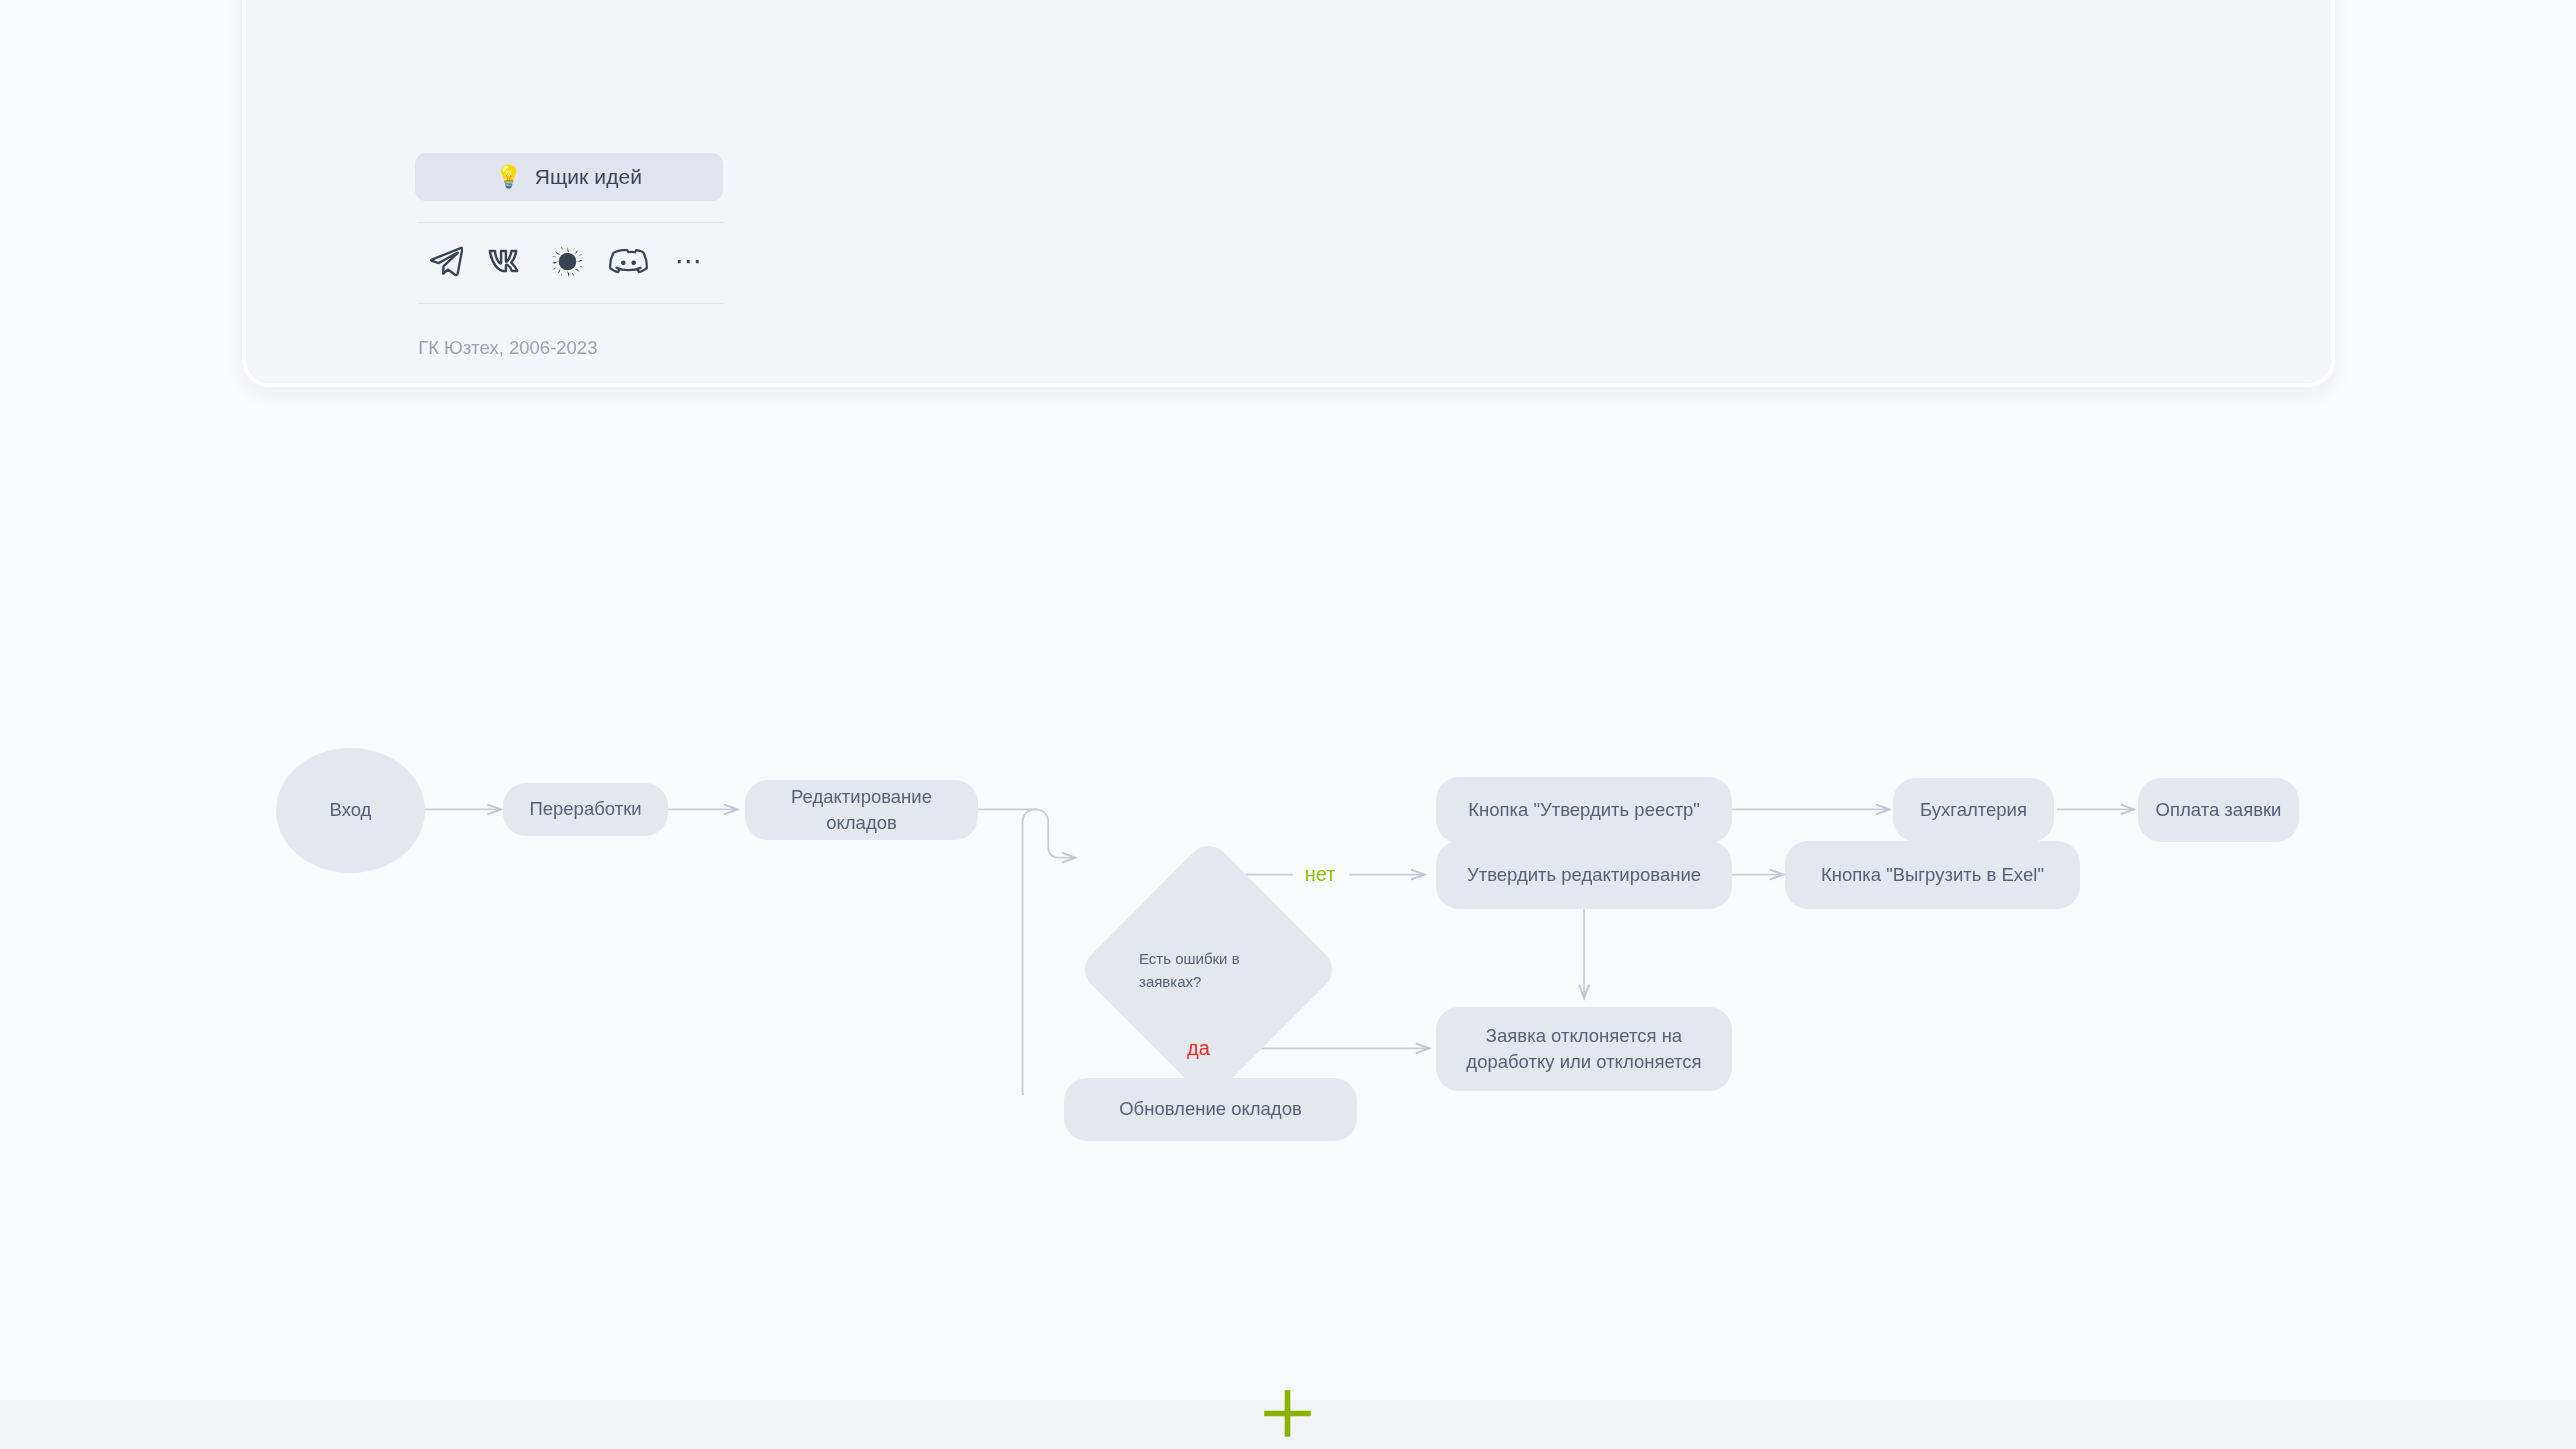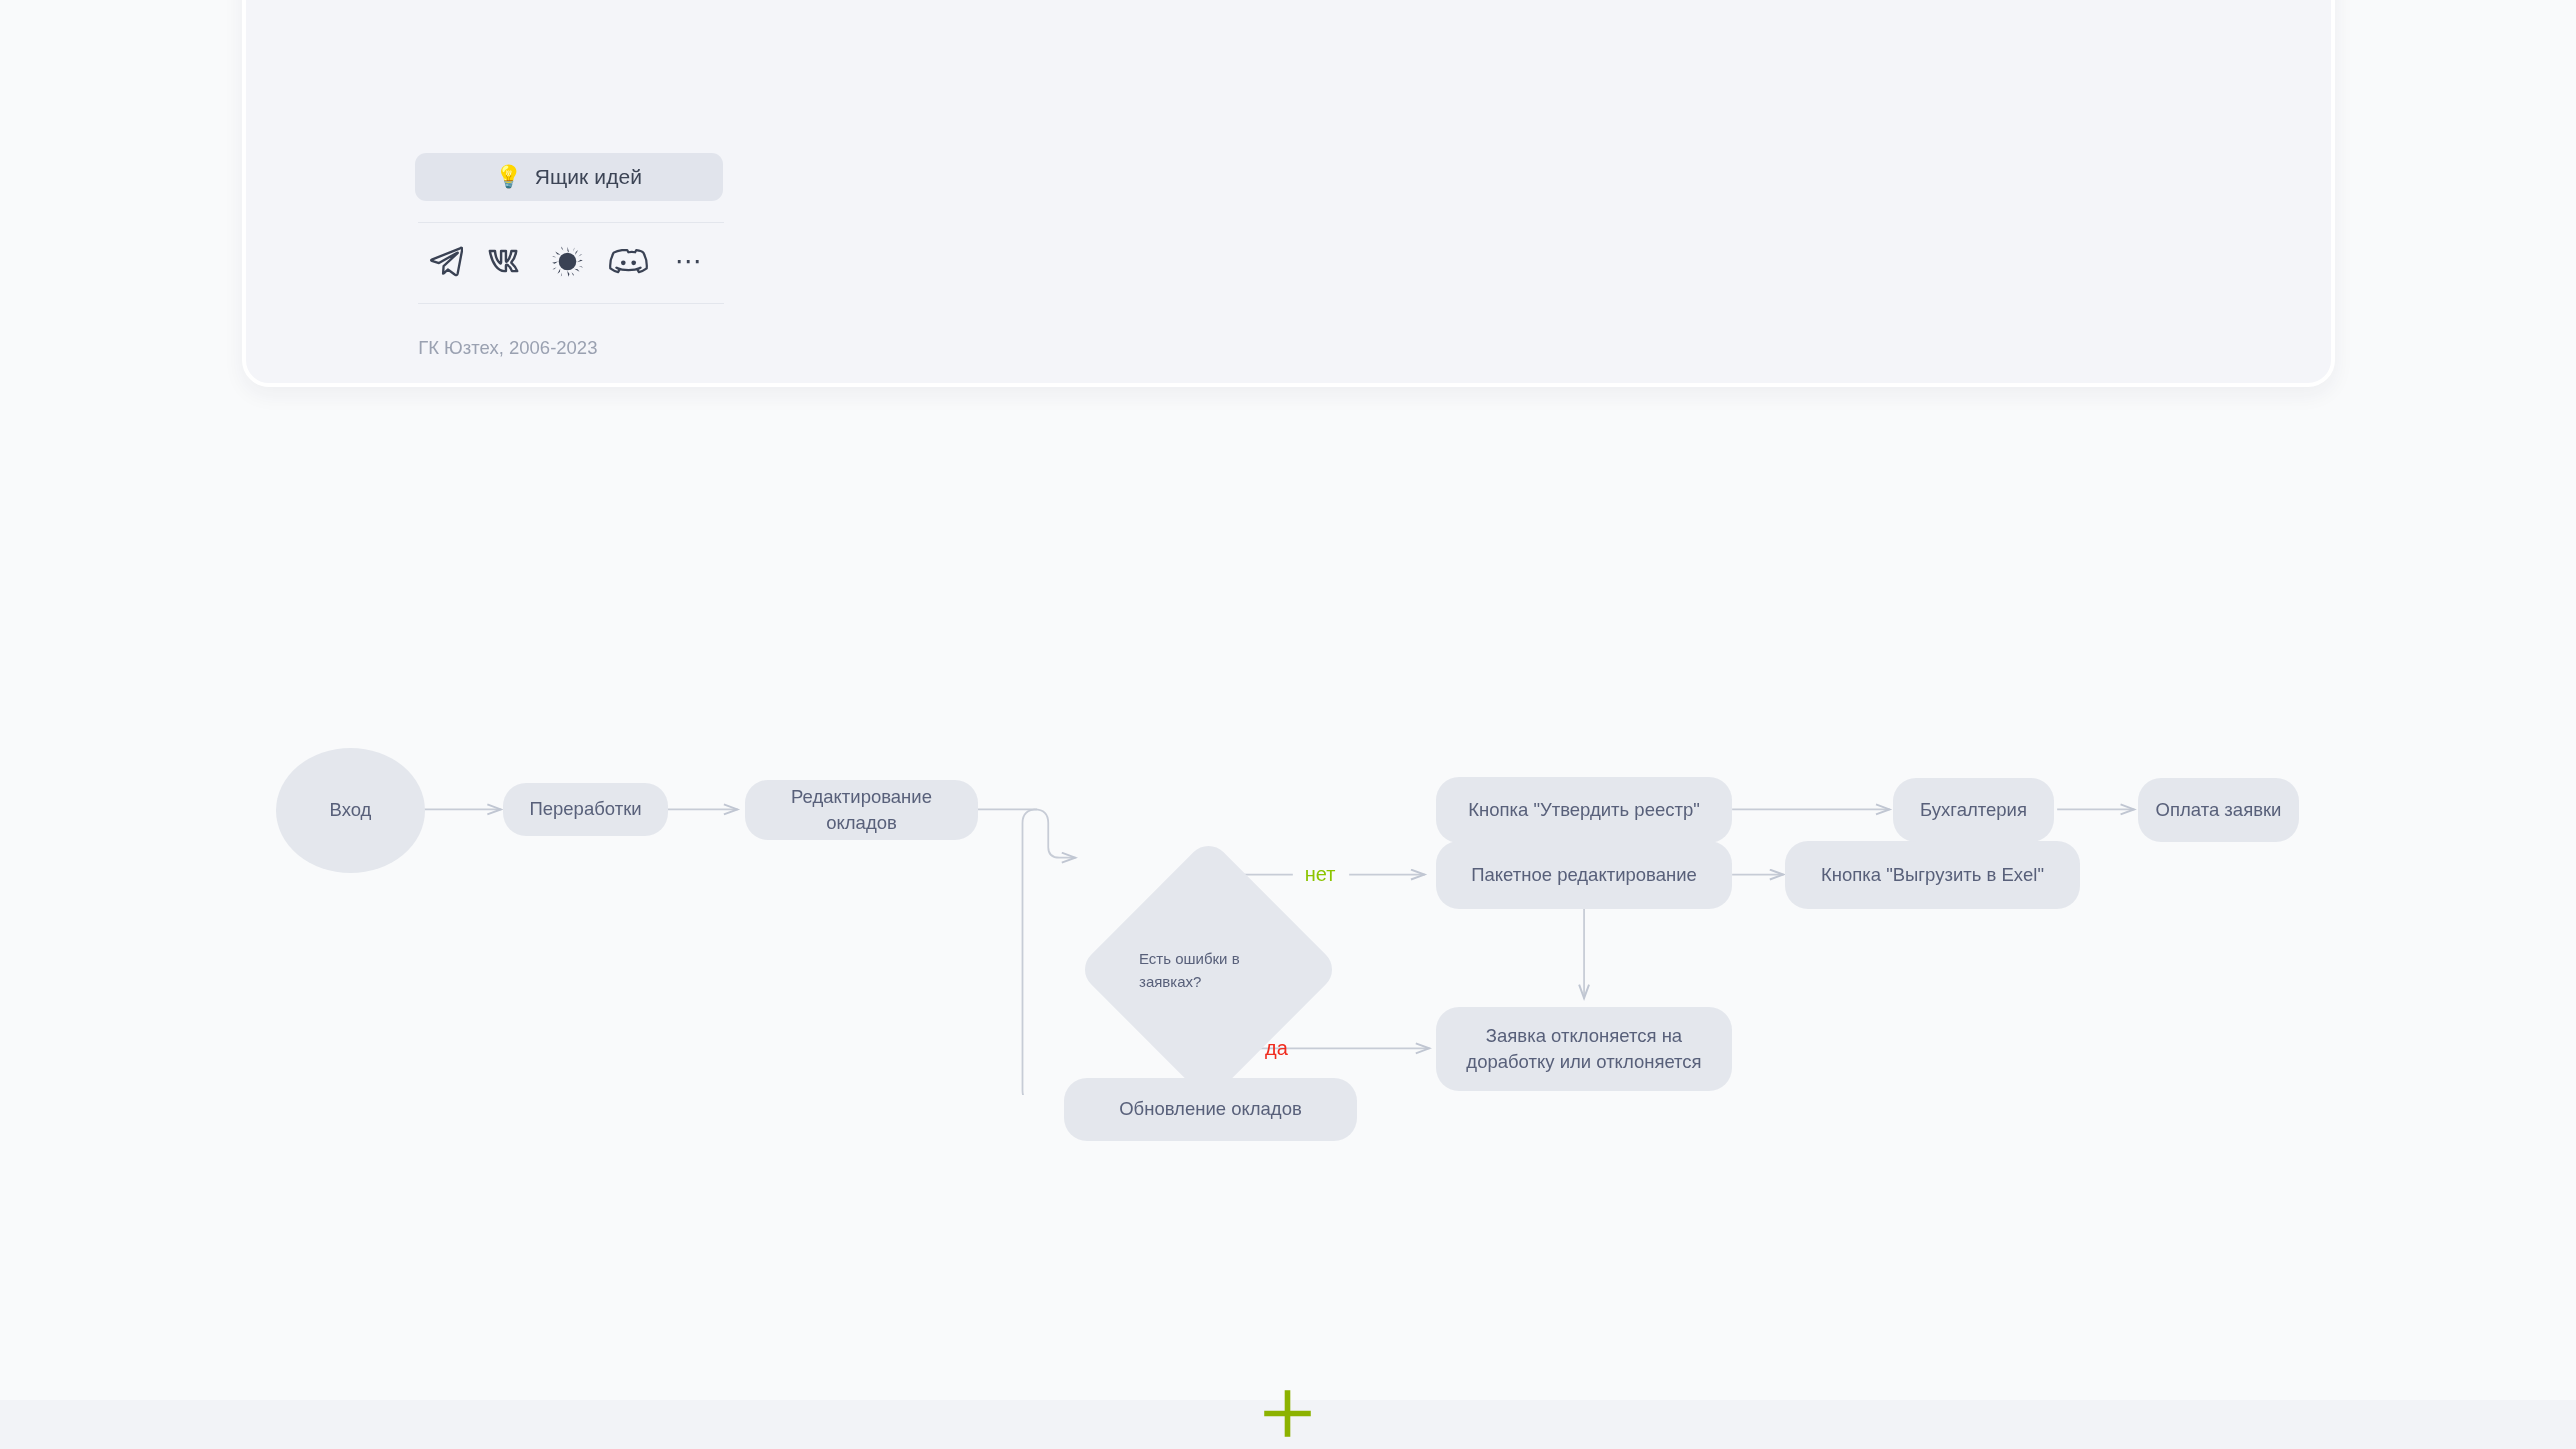--- a/index.html
+++ b/index.html
@@ -182,23 +182,23 @@
     <div class="node start" style="left:276px;top:184px;width:149px;height:125px;">Вход</div>
 
     <div class="node" style="left:503px;top:219px;width:165px;height:53px;">Переработки</div>
 
     <div class="node" style="left:745px;top:216px;width:233px;height:60px;">Редактирование окладов</div>
 
     <div class="diamond-shape" style="left:1115px;top:312px;width:187px;height:187px;"></div>
     <div class="diamond-label" style="left:1139px;top:366px;width:138px;height:81px;">Есть ошибки в заявках?</div>
 
     <div class="edge-label lbl-net" style="left:1290px;top:296px;width:60px;height:29px;">нет</div>
-    <div class="edge-label lbl-da" style="left:1254px;top:470px;width:45px;height:29px;">да</div>
-
-    <div class="node" style="left:1436px;top:277px;width:296px;height:68px;">Пакетное редактирование</div>
+    <div class="edge-label lbl-da" style="left:1176px;top:470px;width:45px;height:29px;">да</div>
+
+    <div class="node" style="left:1436px;top:277px;width:296px;height:68px;">Утвердить редактирование</div>
 
     <div class="node" style="left:1785px;top:277px;width:295px;height:68px;">Кнопка "Выгрузить в Exel"</div>
 
     <div class="node" style="left:1436px;top:213px;width:296px;height:66px;">Кнопка "Утвердить реестр"</div>
 
     <div class="node" style="left:1893px;top:214px;width:161px;height:64px;">Бухгалтерия</div>
 
     <div class="node" style="left:2138px;top:214px;width:161px;height:64px;">Оплата заявки</div>
 
     <div class="node" style="left:1436px;top:443px;width:296px;height:84px;">Заявка отклоняется на доработку или отклоняется</div>

